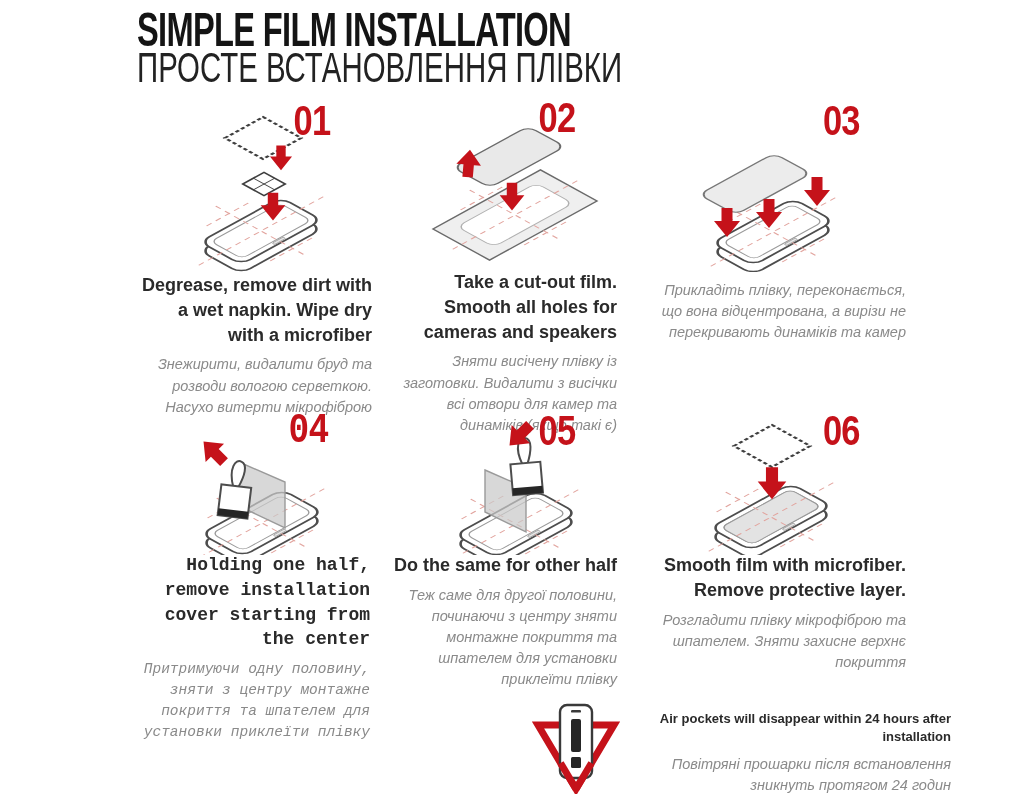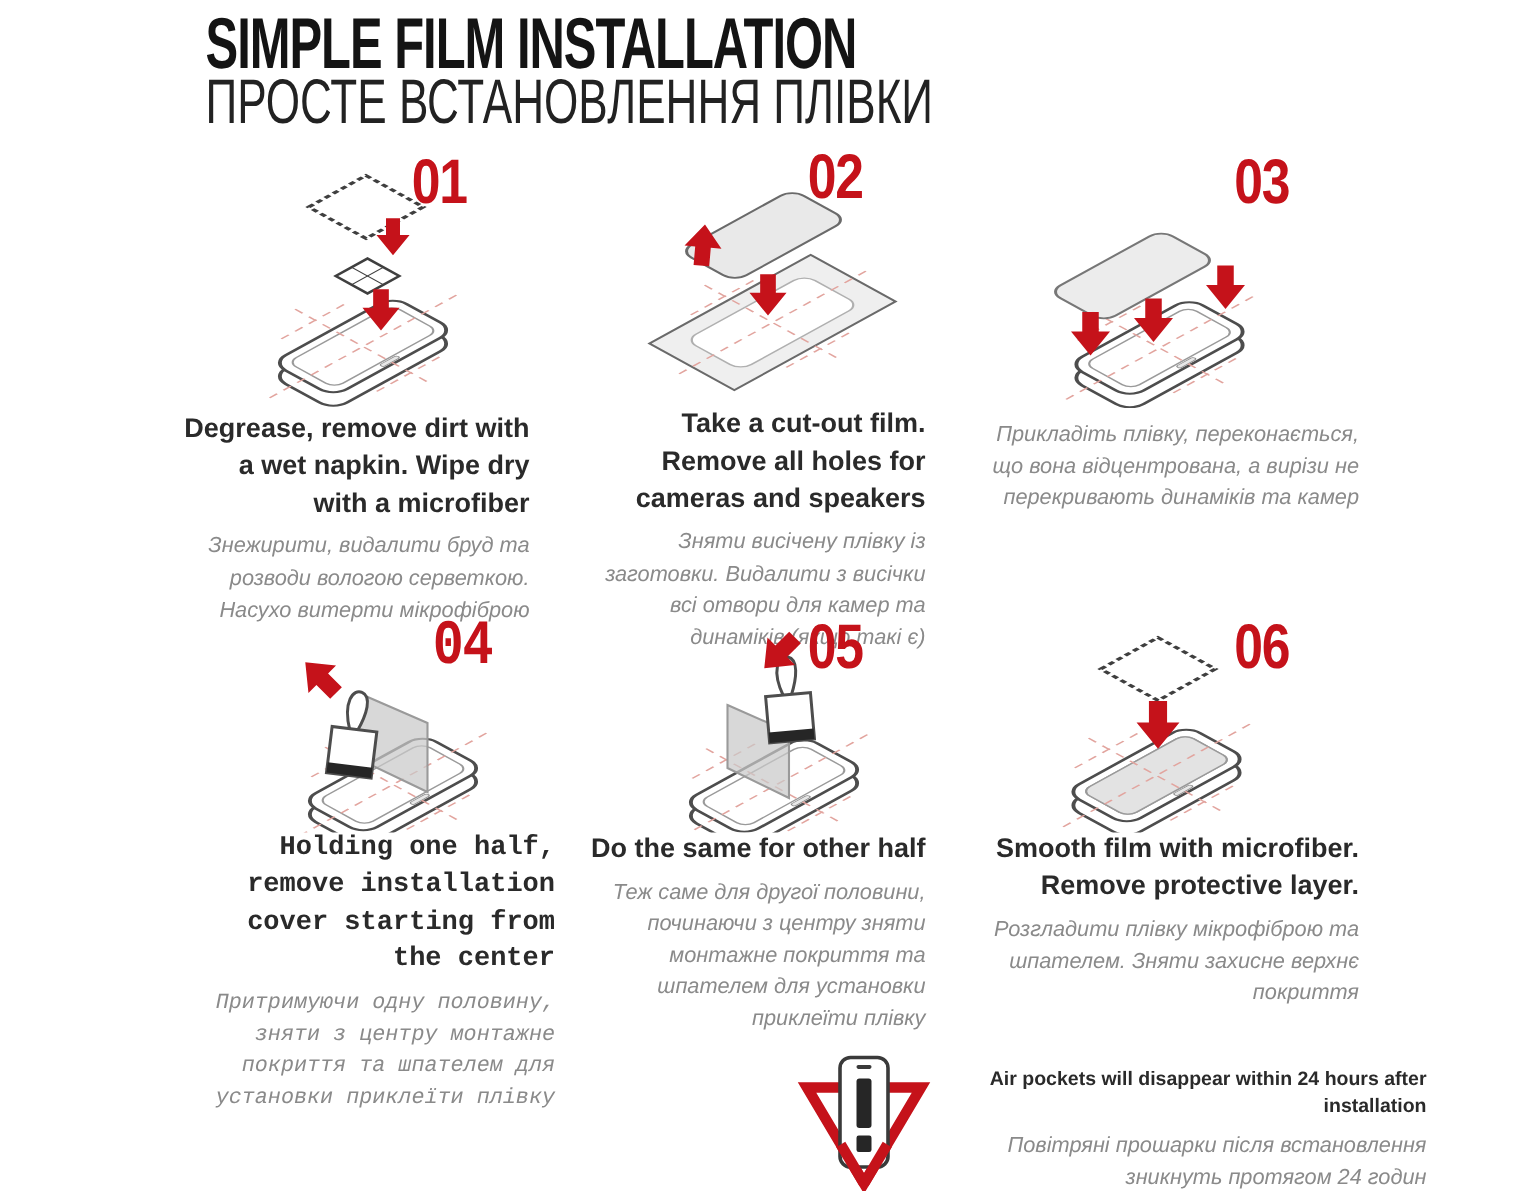--- a/index.html
+++ b/index.html
@@ -19,21 +19,21 @@
                transform:scaleX(0.82); transform-origin:left top; line-height:1; }
   .step svg.ill { position:absolute; left:0; }
   .r1 svg.ill { top:14px; }
   .r2 svg.ill { top:10px; }
   .step .texts { position:absolute; left:0; }
   .r1 .texts { top:173px; }
   .r2 .texts { top:143px; }
   .txt-en { font-size:18px; font-weight:bold; color:#2a2a2a; line-height:1.38; }
   .txt-uk { margin-top:7px; font-size:14.5px; font-style:italic; color:#8a8a8a; line-height:1.45; }
 
-  .s1 { left:121px; top:100px; width:232px; height:308px; }
+  .s1 { left:140px; top:100px; width:232px; height:308px; }
   .s2 { left:385px; top:97px; width:232px; height:308px; }
   .s3 { left:648px; top:100px; width:258px; height:308px; }
   .s4 { left:138px; top:410px; width:232px; height:290px;font-family:Liberation Mono, monospace; }
   .s5 { left:385px; top:410px; width:232px; height:290px; }
   .s6 { left:648px; top:410px; width:258px; height:290px; }
 
   .warning { position:absolute; left:531px; top:698px; display:flex; }
   .warning .w-icon { width:90px; height:96px; flex:0 0 90px; }
   .warning .w-texts { margin-left:0px; padding-top:12px; width:330px; }
   .warning .txt-en { font-size:13px; }
@@ -116,21 +116,21 @@
           <rect x="-76" y="-40" width="152" height="80" fill="#efefef" stroke="#6a6a6a" stroke-width="2"></rect>
           <rect x="-56" y="-26" width="112" height="52" rx="10" fill="#ffffff" stroke="#b0b0b0" stroke-width="1.5"></rect>
         </g>
         <use href="#cross" stroke="#e2a49e"></use>
       </g>
       <use href="#film" transform="translate(124,46)" fill="#e9e9e9" stroke="#6a6a6a" stroke-width="2"></use>
       <use href="#arr" transform="translate(84,50) rotate(185) scale(0.95)" fill="#c5121a"></use>
       <use href="#arr" transform="translate(127,88) scale(0.95)" fill="#c5121a"></use>
     </svg>
     <div class="texts">
-      <p class="txt-en">Take a cut-out film. Remove all holes for cameras and speakers</p>
+      <p class="txt-en">Take a cut-out film. Smooth all holes for cameras and speakers</p>
       <p class="txt-uk">Зняти висічену плівку із заготовки. Видалити з висічки всі отвори для камер та динаміків (якщо такі є)</p>
     </div>
   </section>
 
   <section class="step r1 s3">
     <div class="num">03</div>
     <svg class="ill" width="258" height="158" viewBox="0 0 258 158">
       <g transform="translate(125,118)">
         <use href="#phone"></use>
         <use href="#cross" stroke="#e2a49e"></use>

